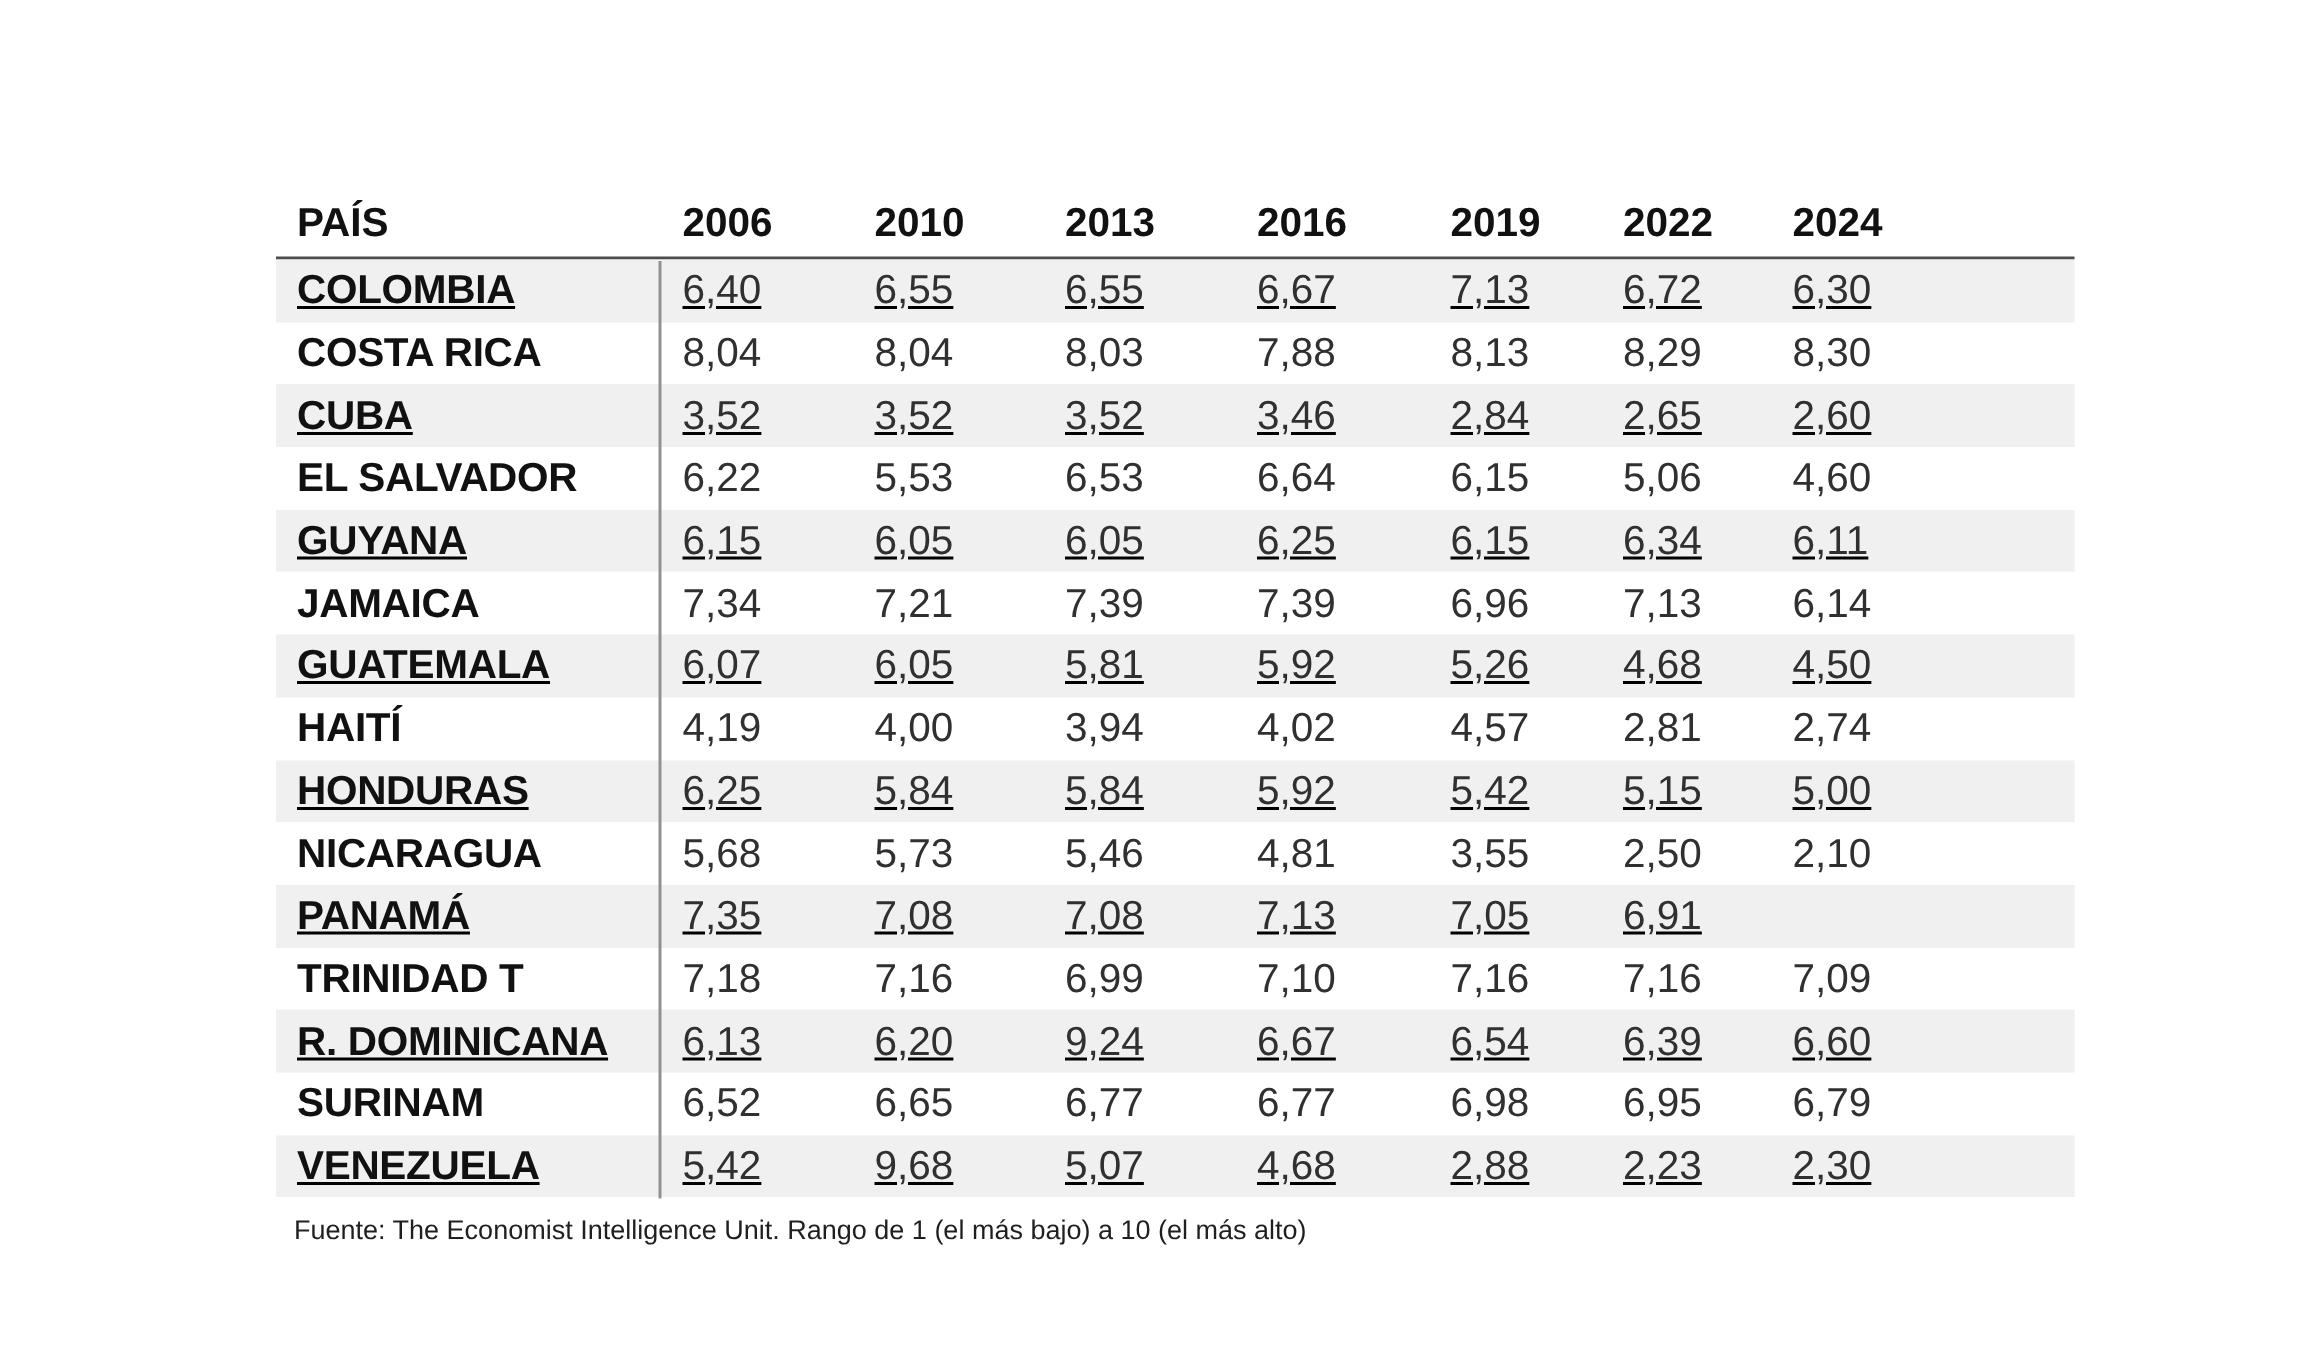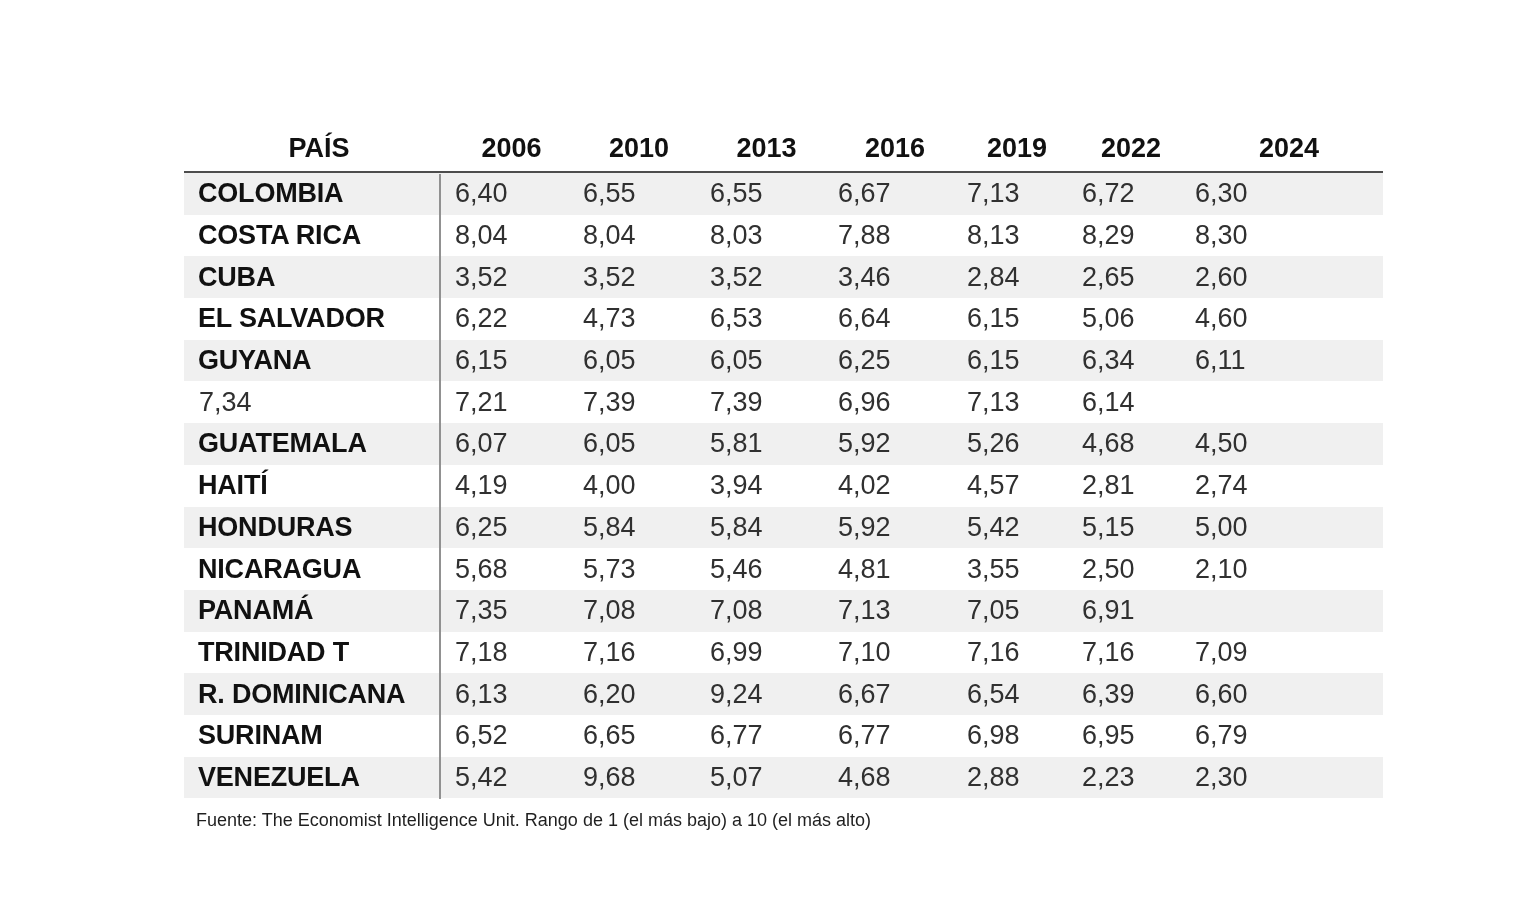--- a/index.html
+++ b/index.html
@@ -26,38 +26,38 @@
     width: 1199px;
   }
   .grid-row {
     display: grid;
     grid-template-columns: 256px 128px 127px 128px 129px 115px 113px 1fr;
   }
   .header-row {
     height: 44px;
     align-items: end;
     border-bottom: 2.5px solid var(--rule);
-    text-align: center;
   }
   .header-cell {
     font-weight: 700;
     font-size: 27px;
     color: var(--ink);
     padding: 0 0 7px 15px;
     white-space: nowrap;
   }
   .header-cell.country {
     padding-left: 14px;
   }
   .data-row {
     height: 41.7px;
     align-items: center;
   }
   .data-row.odd {
     background: var(--stripe);
+    text-decoration: underline;
   }
   .cell {
     white-space: nowrap;
     overflow: visible;
   }
   .cell-country {
     font-weight: 700;
     font-size: 27px;
     color: var(--ink);
     letter-spacing: -0.2px;
@@ -127,38 +127,39 @@
         <div class="cell cell-val">3,52</div>
         <div class="cell cell-val">3,52</div>
         <div class="cell cell-val">3,46</div>
         <div class="cell cell-val">2,84</div>
         <div class="cell cell-val">2,65</div>
         <div class="cell cell-val">2,60</div>
       </div>
       <div class="grid-row data-row">
         <div class="cell cell-country">EL SALVADOR</div>
         <div class="cell cell-val">6,22</div>
-        <div class="cell cell-val">4,73</div>
+        <div class="cell cell-val">5,53</div>
         <div class="cell cell-val">6,53</div>
         <div class="cell cell-val">6,64</div>
         <div class="cell cell-val">6,15</div>
         <div class="cell cell-val">5,06</div>
         <div class="cell cell-val">4,60</div>
       </div>
       <div class="grid-row data-row odd">
         <div class="cell cell-country">GUYANA</div>
         <div class="cell cell-val">6,15</div>
         <div class="cell cell-val">6,05</div>
         <div class="cell cell-val">6,05</div>
         <div class="cell cell-val">6,25</div>
         <div class="cell cell-val">6,15</div>
         <div class="cell cell-val">6,34</div>
         <div class="cell cell-val">6,11</div>
       </div>
       <div class="grid-row data-row">
+        <div class="cell cell-country">JAMAICA</div>
         <div class="cell cell-val">7,34</div>
         <div class="cell cell-val">7,21</div>
         <div class="cell cell-val">7,39</div>
         <div class="cell cell-val">7,39</div>
         <div class="cell cell-val">6,96</div>
         <div class="cell cell-val">7,13</div>
         <div class="cell cell-val">6,14</div>
       </div>
       <div class="grid-row data-row odd">
         <div class="cell cell-country">GUATEMALA</div>

